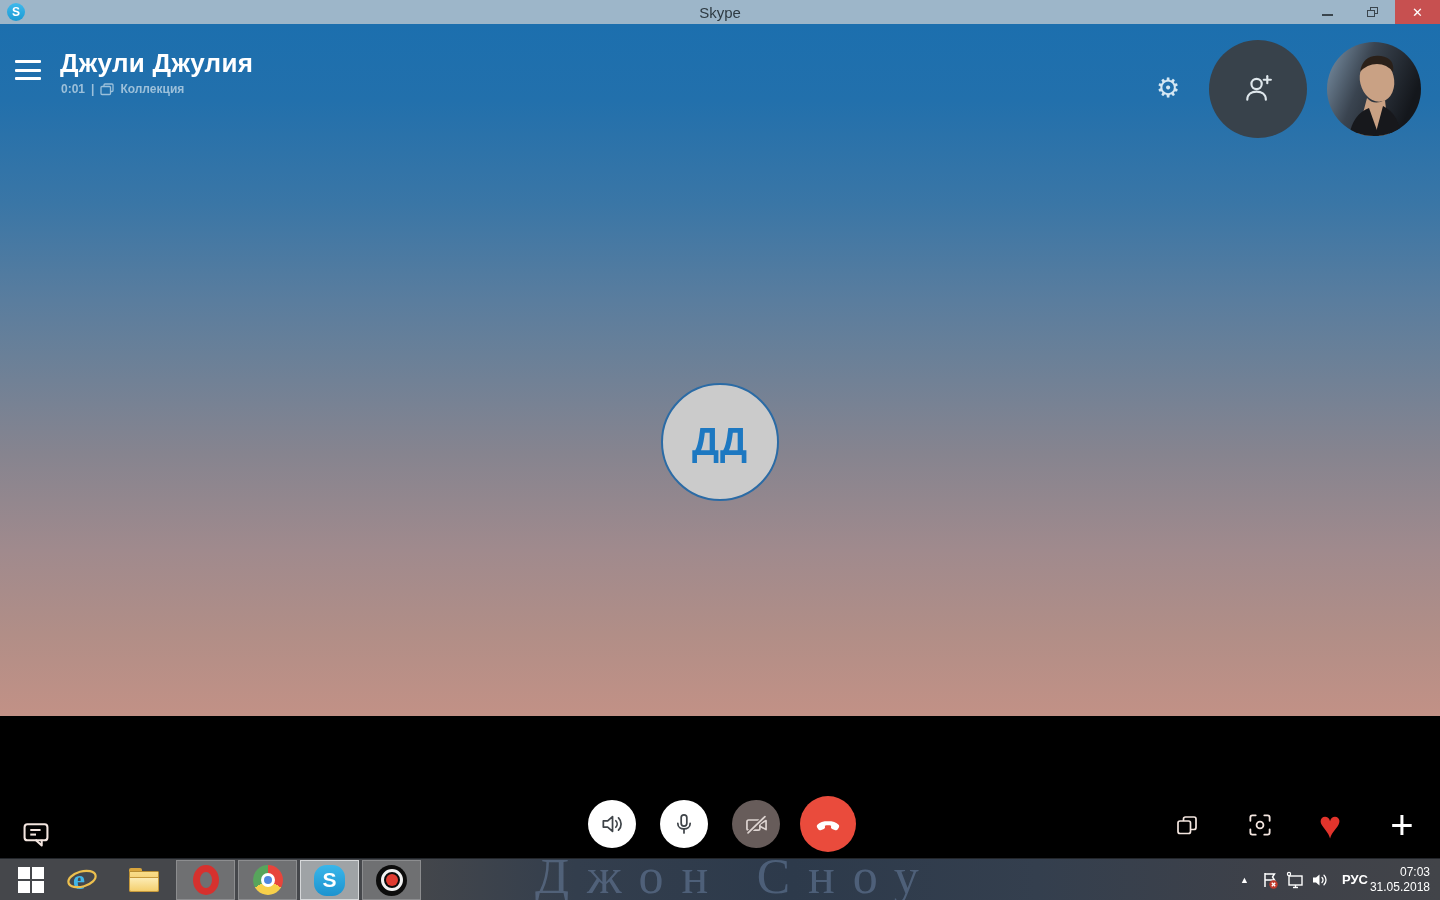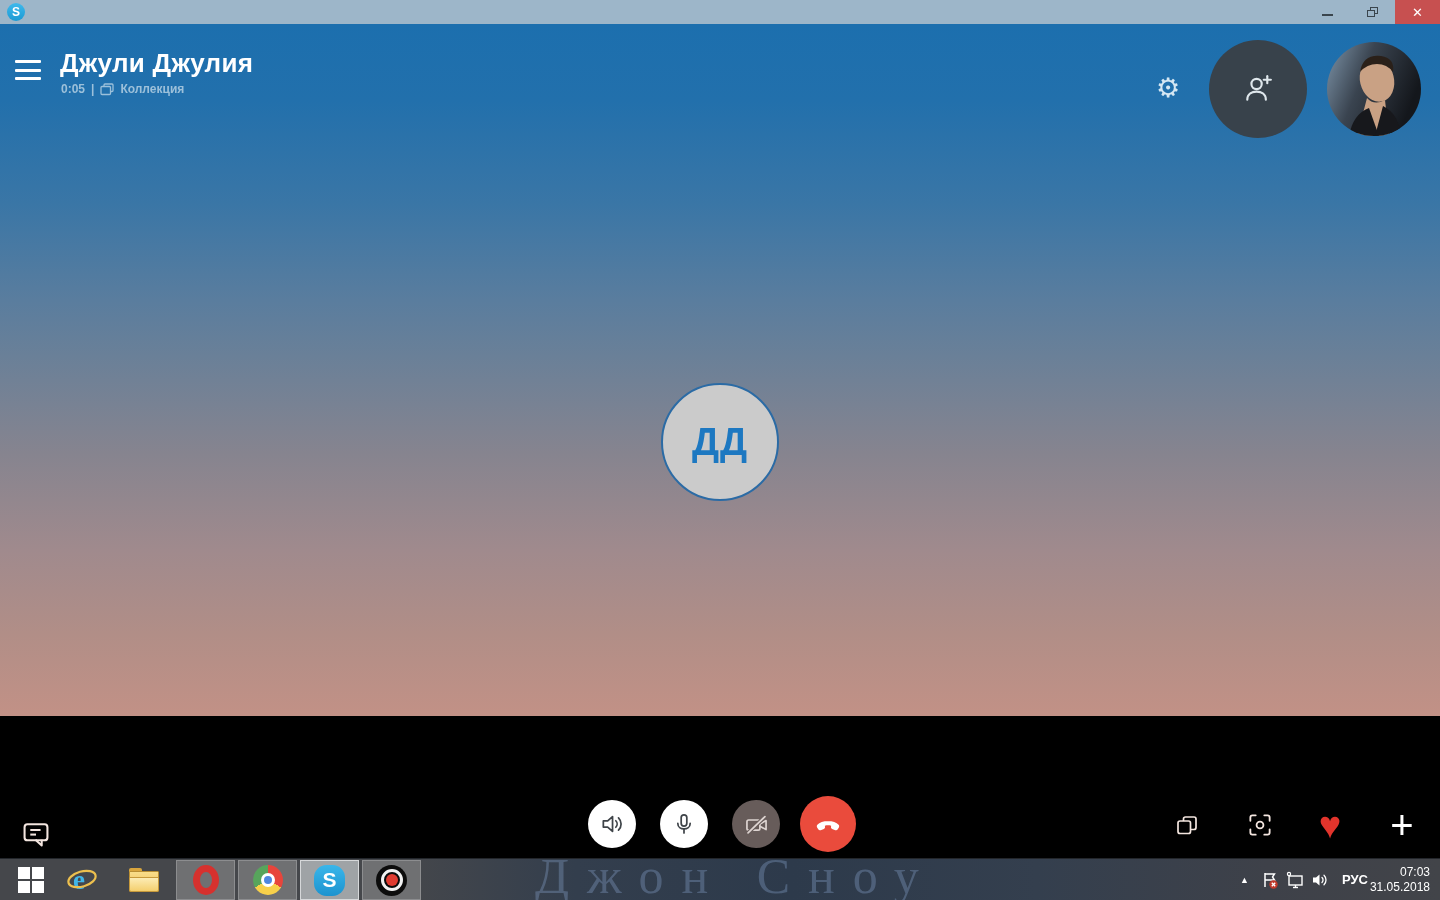--- a/index.html
+++ b/index.html
@@ -97,20 +97,21 @@
 
   svg { display:block; }
 </style>
 </head>
 <body>
 
 <div id="screen">
 
   <div class="titlebar">
     <div class="tb-appicon">S</div>
+    <div class="tb-title">Skype</div>
     <div class="tb-controls">
       <div class="tb-btn">
         <span class="tb-min-glyph"></span>
       </div>
       <div class="tb-btn">
         <span class="tb-restore-glyph">
             <span class="back"></span>
             <span class="front"></span>
           </span>
       </div>
@@ -120,21 +121,21 @@
 
   <div class="skype-window">
 
     <div class="hamburger">
       <span></span>
         <span></span>
         <span></span>
     </div>
     <div class="contact-name">Джули Джулия</div>
     <div class="call-meta">
-      <span>0:05</span>
+      <span>0:01</span>
       <span>|</span>
       <span class="collection-icon">
         <svg width="14" height="13" viewBox="0 0 14 13">
           <rect x="1" y="3.5" width="9.5" height="8" rx="1" fill="none" stroke="#9cc0da" stroke-width="1.3"></rect>
           <path d="M4 3.5 V2 a1 1 0 0 1 1-1 h7 a1 1 0 0 1 1 1 v5.5 a1 1 0 0 1 -1 1 h-1" fill="none" stroke="#9cc0da" stroke-width="1.3"></path>
         </svg>
       </span>
       <span>Коллекция</span>
     </div>
 

